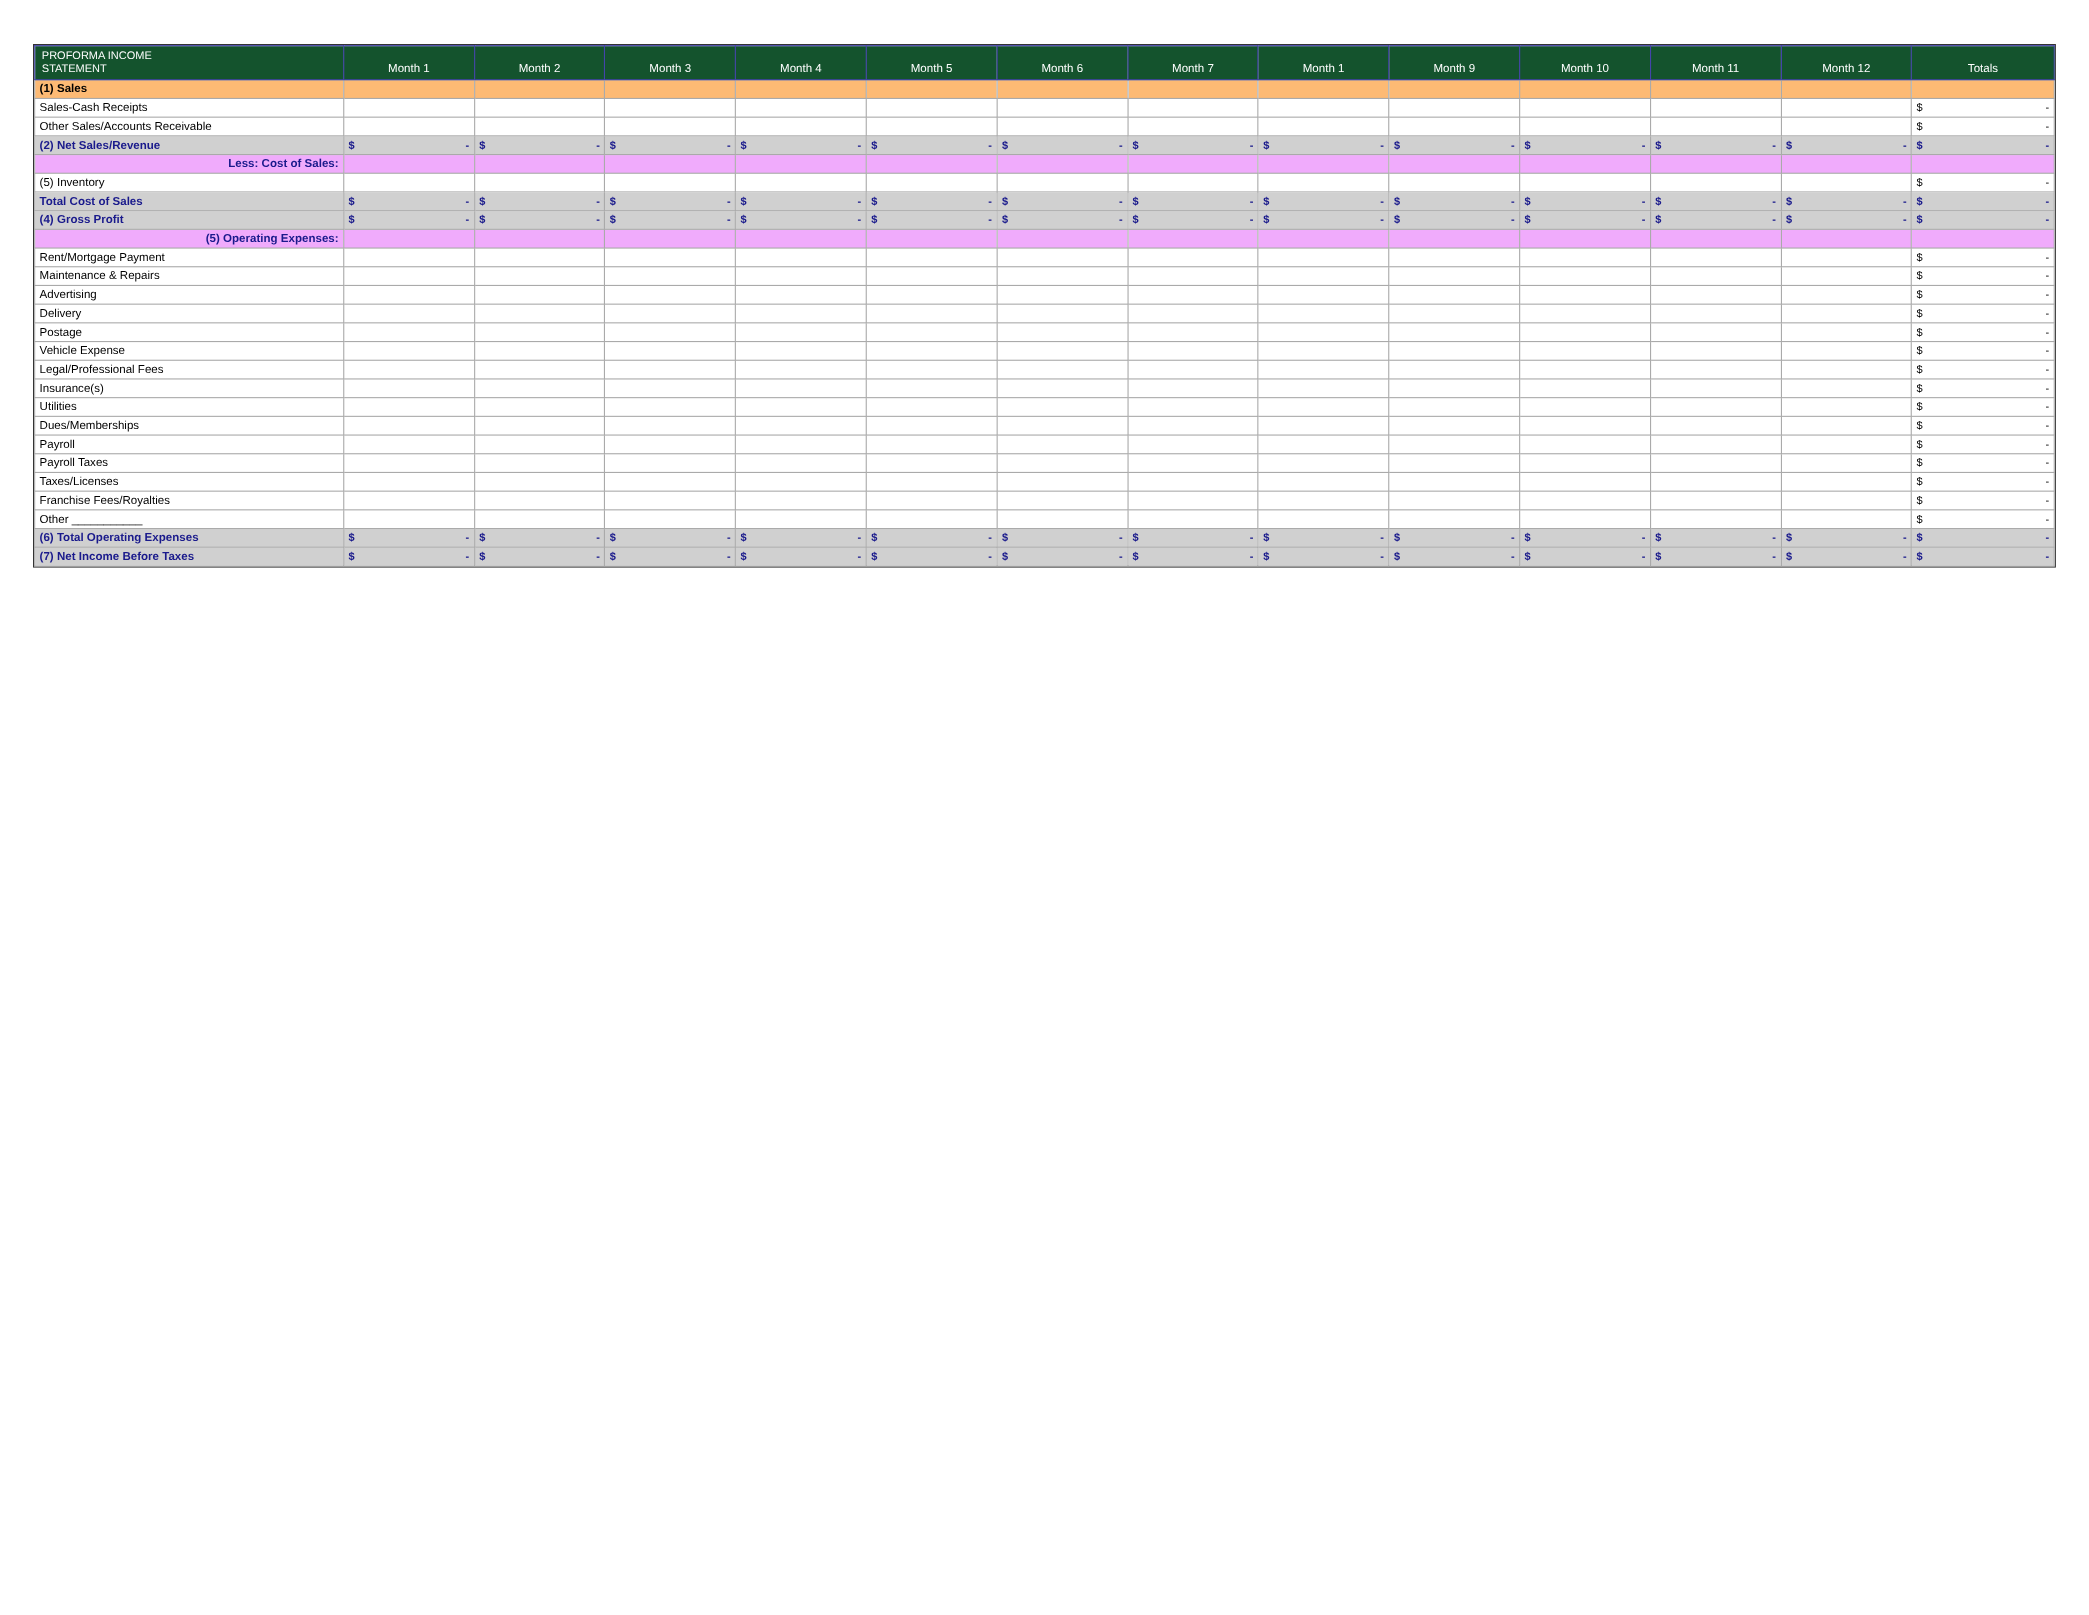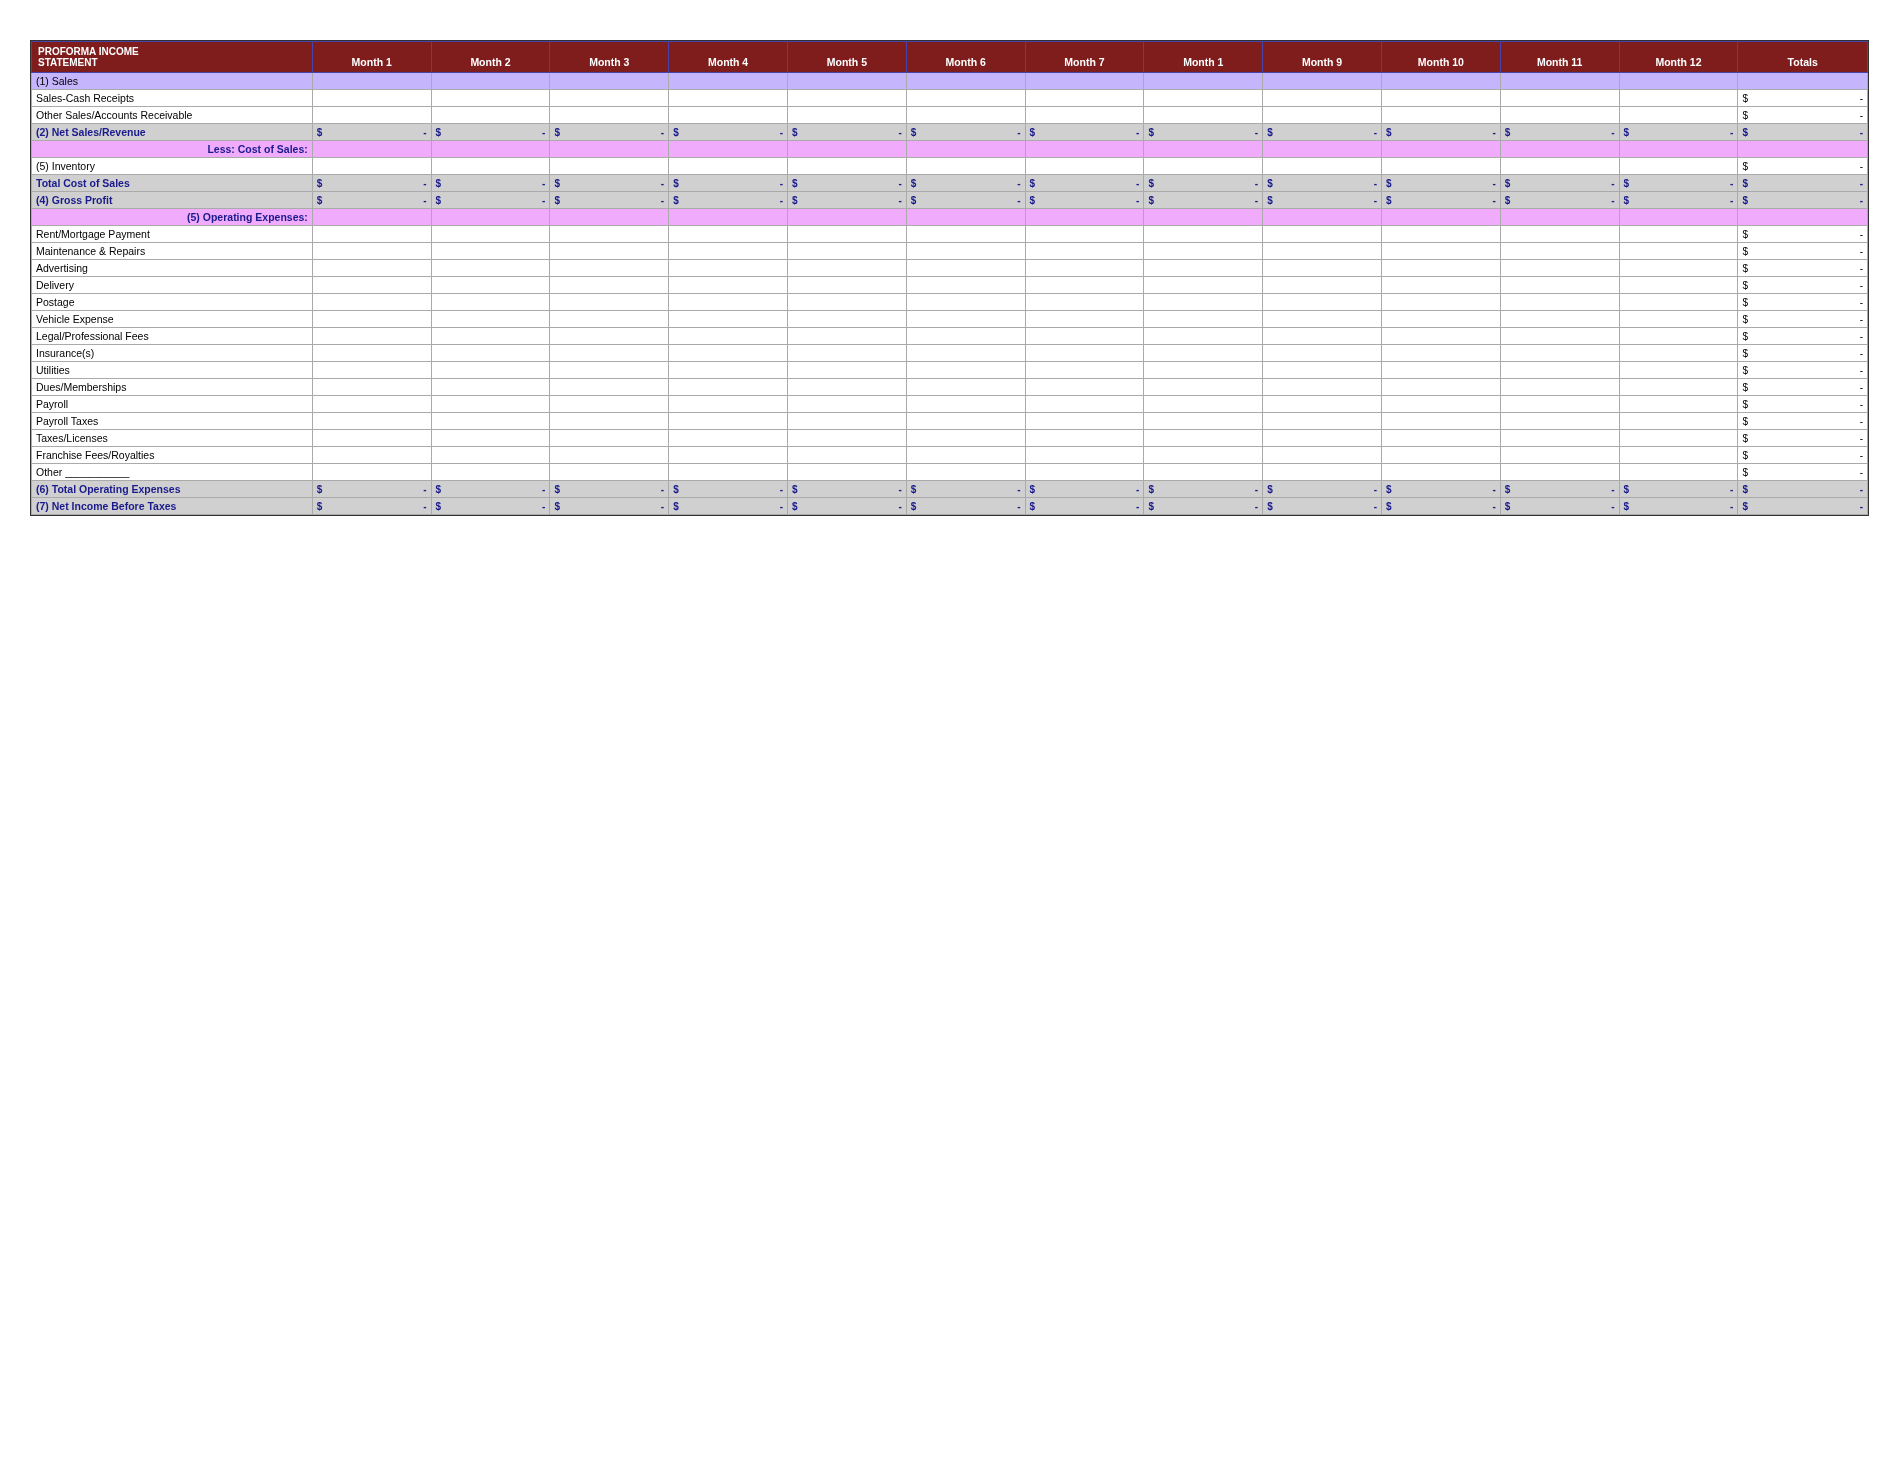--- a/index.html
+++ b/index.html
@@ -16,24 +16,24 @@
     table {
       border-collapse: collapse;
       width: 100%;
       table-layout: fixed;
     }
     col.label-col { width: 13%; }
     col.month-col { width: 5.5%; }
     col.totals-col { width: 6%; }
 
     thead tr th {
-      background-color: #7f1d1d;
+      background-color: #14532d;
       color: #fff;
       text-align: center;
-      font-weight: bold;
+      font-weight: normal;
       font-size: 10.5px;
       border: 1px solid #4444aa;
       padding: 4px 2px;
       vertical-align: bottom;
     }
     thead tr th.label-header {
       text-align: left;
       padding: 4px 6px;
       vertical-align: bottom;
     }
@@ -50,22 +50,22 @@
       border: 1px solid #aaa;
       padding: 2px 4px;
       font-size: 10.5px;
       vertical-align: middle;
       white-space: nowrap;
       overflow: hidden;
     }
 
     
     tr.section-header td {
-      background-color: #c4b5fd;
-      font-weight: normal;
+      background-color: #fdba74;
+      font-weight: bold;
       color: #000;
     }
     tr.data-row td {
       background-color: #fff;
       color: #000;
     }
     tr.section-title td {
       background-color: #f0abfc;
       font-weight: bold;
       color: #1a1a8c;

